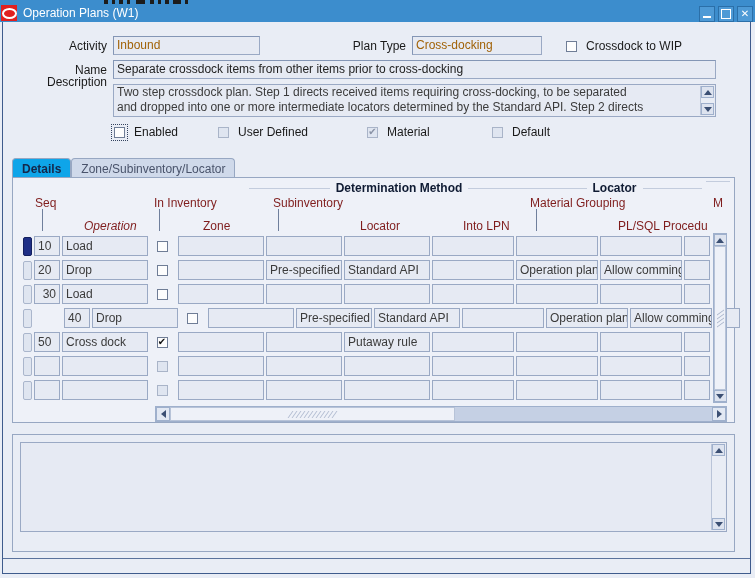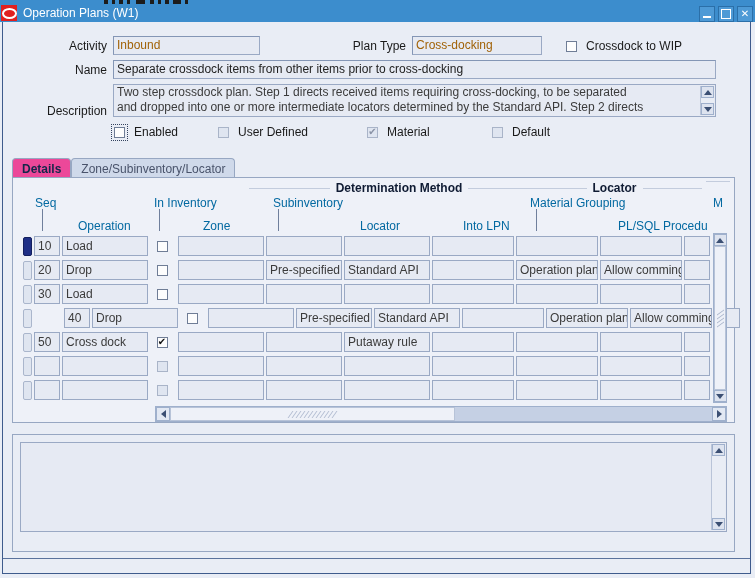--- a/index.html
+++ b/index.html
@@ -91,31 +91,31 @@
   .cbtext{margin-left:9px;font-size:12px;white-space:nowrap;}
 
   
   .tabstrip{position:absolute;left:12px;top:134px;height:22px;display:flex;align-items:flex-end;}
   .tab{
     height:20px;box-sizing:border-box;padding:0 9px;
     display:flex;align-items:center;font-size:12px;
     border:1px solid #97a7c2;border-bottom:none;
     border-radius:4px 4px 0 0;background:#cfd9ea;color:#49536b;
   }
-  .tab.active{background:#ec4899;color:#14274a;font-weight:bold;}
+  .tab.active{background:#0ea5e9;color:#14274a;font-weight:bold;}
   .tabpanel{
     position:absolute;left:12px;top:155px;width:723px;height:246px;
     box-sizing:border-box;border:1px solid #97a7c2;background:#eef1f8;
   }
 
   
   .grp{position:absolute;display:flex;align-items:center;width:100%;}
   .grp .line{height:1px;background:#c3ccdd;flex:1;}
   .grp .gtxt{font-size:12px;font-weight:bold;color:#0f1b33;padding:0 6px;white-space:nowrap;}
-  .colhdr{position:absolute;font-size:12px;color:#0369a1;white-space:nowrap;}
+  .colhdr{position:absolute;font-size:12px;color:#7f1d1d;white-space:nowrap;}
   .vsep{position:absolute;width:1px;background:#6f7f9c;}
 
   
   .grid{position:absolute;}
   .row{position:absolute;left:0;height:24px;display:flex;align-items:center;}
   .rowsel{
     width:9px;height:19px;box-sizing:border-box;background:#dfe5f0;
     border:1px solid #aab6cc;border-radius:2px;flex:none;
   }
   .rowsel.on{background:#1f2f86;border-color:#141f5e;}
@@ -209,21 +209,21 @@
     <div class="fld ro" style="left:412px;top:14px;width:130px;height:19px;">Cross-docking</div>
 
     <div class="cbwrap" style="left:566px;top:17px;">
       <span class="cb"></span>
       <span class="cbtext">Crossdock to WIP</span>
     </div>
 
     <div class="lbl" style="left:20px;top:41px;width:87px;">Name</div>
     <div class="fld dark" style="left:113px;top:38px;width:603px;height:19px;">Separate crossdock items from other items prior to cross-docking</div>
 
-    <div class="lbl" style="left:10px;top:82px;width:97px;">Description</div>
+    <div class="lbl" style="left:10px;top:53px;width:97px;">Description</div>
     <div class="desc-box" style="left:113px;top:62px;width:603px;height:33px;">
       <div class="desc-line">Two step crossdock plan.  Step 1 directs received items requiring cross-docking, to be separated</div>
       <div class="desc-line">and dropped into one or more intermediate locators determined by the Standard API.  Step 2 directs</div>
       <div class="vscroll">
         <div class="arrbtn">
             <span class="tri-up"></span>
           </div>
         <div class="arrbtn">
             <span class="tri-dn"></span>
           </div>
@@ -272,21 +272,21 @@
       <div class="colhdr" style="left:141px;top:18px;">In Inventory</div>
       <div class="colhdr" style="left:260px;top:18px;">Subinventory</div>
       <div class="colhdr" style="left:517px;top:18px;">Material Grouping</div>
       <div class="colhdr" style="left:700px;top:18px;">M</div>
 
       <div class="vsep" style="left:29px;top:31px;height:22px;"></div>
       <div class="vsep" style="left:146px;top:31px;height:22px;"></div>
       <div class="vsep" style="left:265px;top:31px;height:22px;"></div>
       <div class="vsep" style="left:523px;top:31px;height:22px;"></div>
 
-      <div class="colhdr" style="left:65px;top:41px;">Operation</div>
+      <div class="colhdr" style="left:71px;top:41px;font-style:italic;">Operation</div>
       <div class="colhdr" style="left:190px;top:41px;">Zone</div>
       <div class="colhdr" style="left:347px;top:41px;">Locator</div>
       <div class="colhdr" style="left:450px;top:41px;">Into LPN</div>
       <div class="colhdr" style="left:605px;top:41px;">PL/SQL Procedu</div>
 
       <div class="grid" style="left:10px;top:56px;width:700px;">
 
         <div class="row" style="top:0px;">
           <span class="rowsel on"></span>
           <span class="cell" style="width:26px;">10</span>
@@ -314,21 +314,21 @@
           <span class="cell" style="width:76px;">Pre-specified</span>
           <span class="cell" style="width:86px;">Standard API</span>
           <span class="cell" style="width:82px;"></span>
           <span class="cell" style="width:82px;">Operation plan</span>
           <span class="cell" style="width:82px;">Allow commingl</span>
           <span class="cell" style="width:26px;"></span>
         </div>
 
         <div class="row" style="top:48px;">
           <span class="rowsel"></span>
-          <span class="cell" style="width:26px;">30</span>
+          <span class="cell" style="width:26px;text-align:right;">30</span>
           <span class="cell" style="width:86px;">Load</span>
           <span class="cellcb">
               <span class="cb"></span>
             </span>
           <span class="cell" style="width:86px;"></span>
           <span class="cell" style="width:76px;"></span>
           <span class="cell" style="width:86px;"></span>
           <span class="cell" style="width:82px;"></span>
           <span class="cell" style="width:82px;"></span>
           <span class="cell" style="width:82px;"></span>

